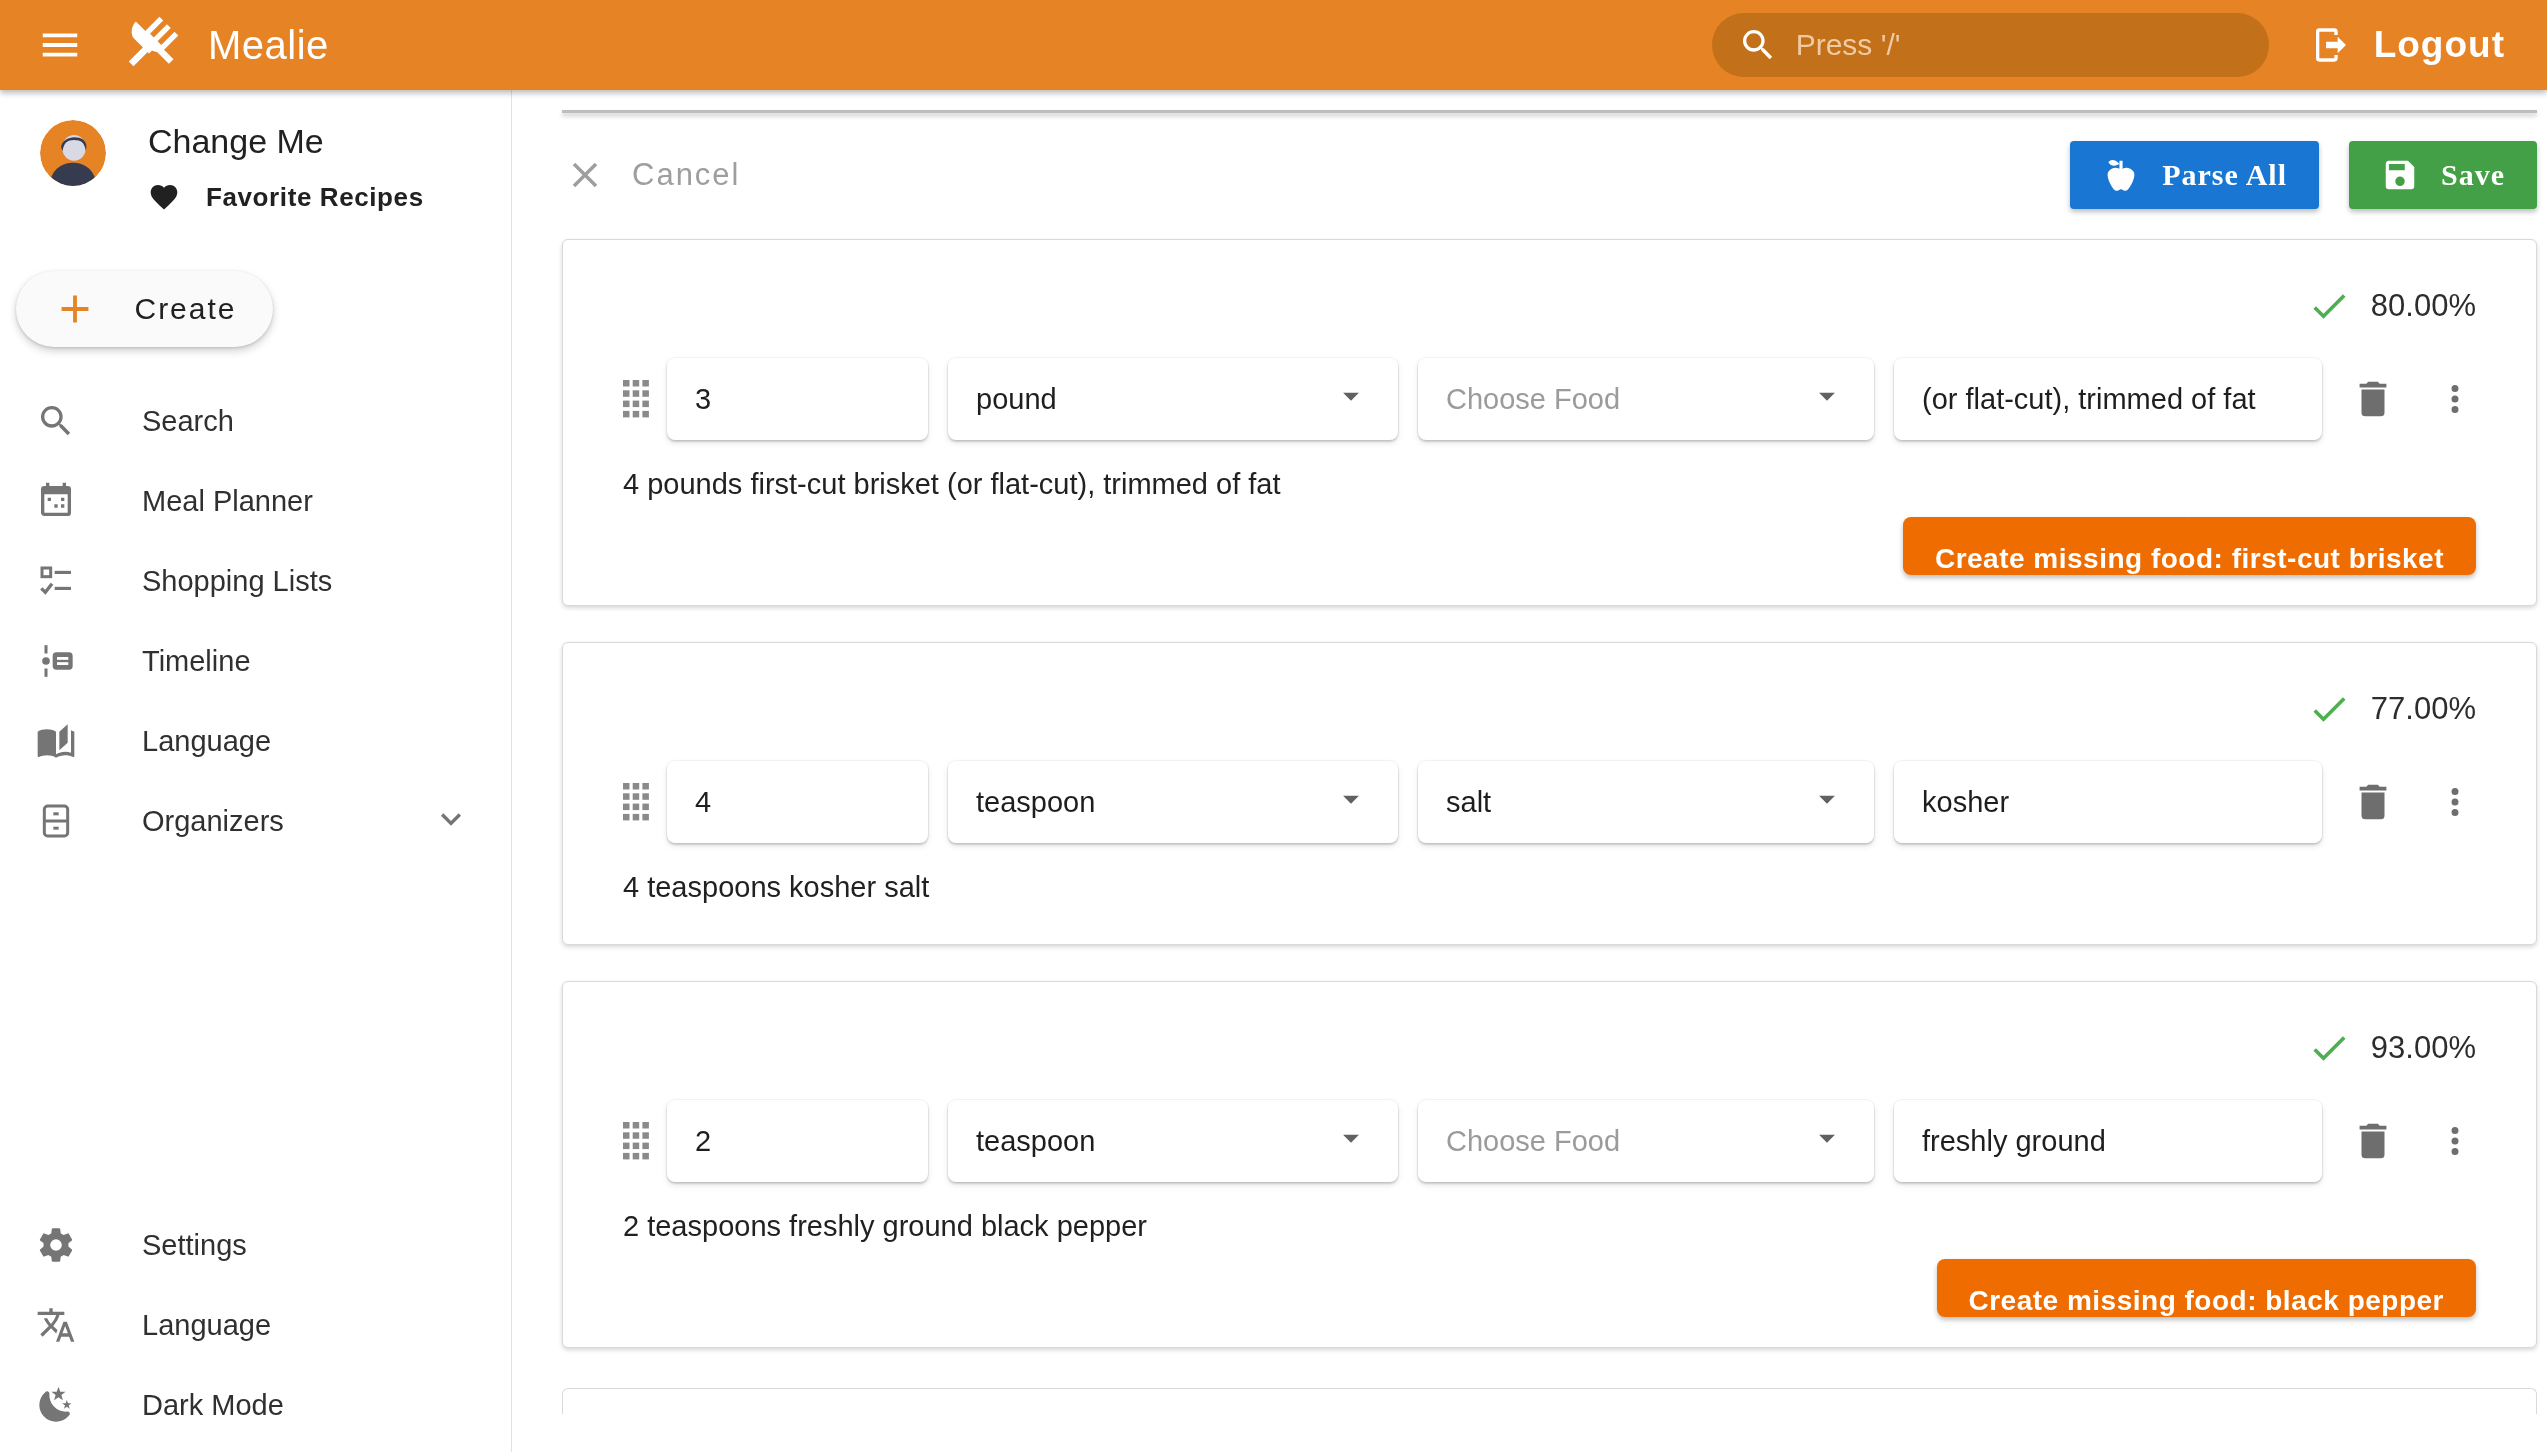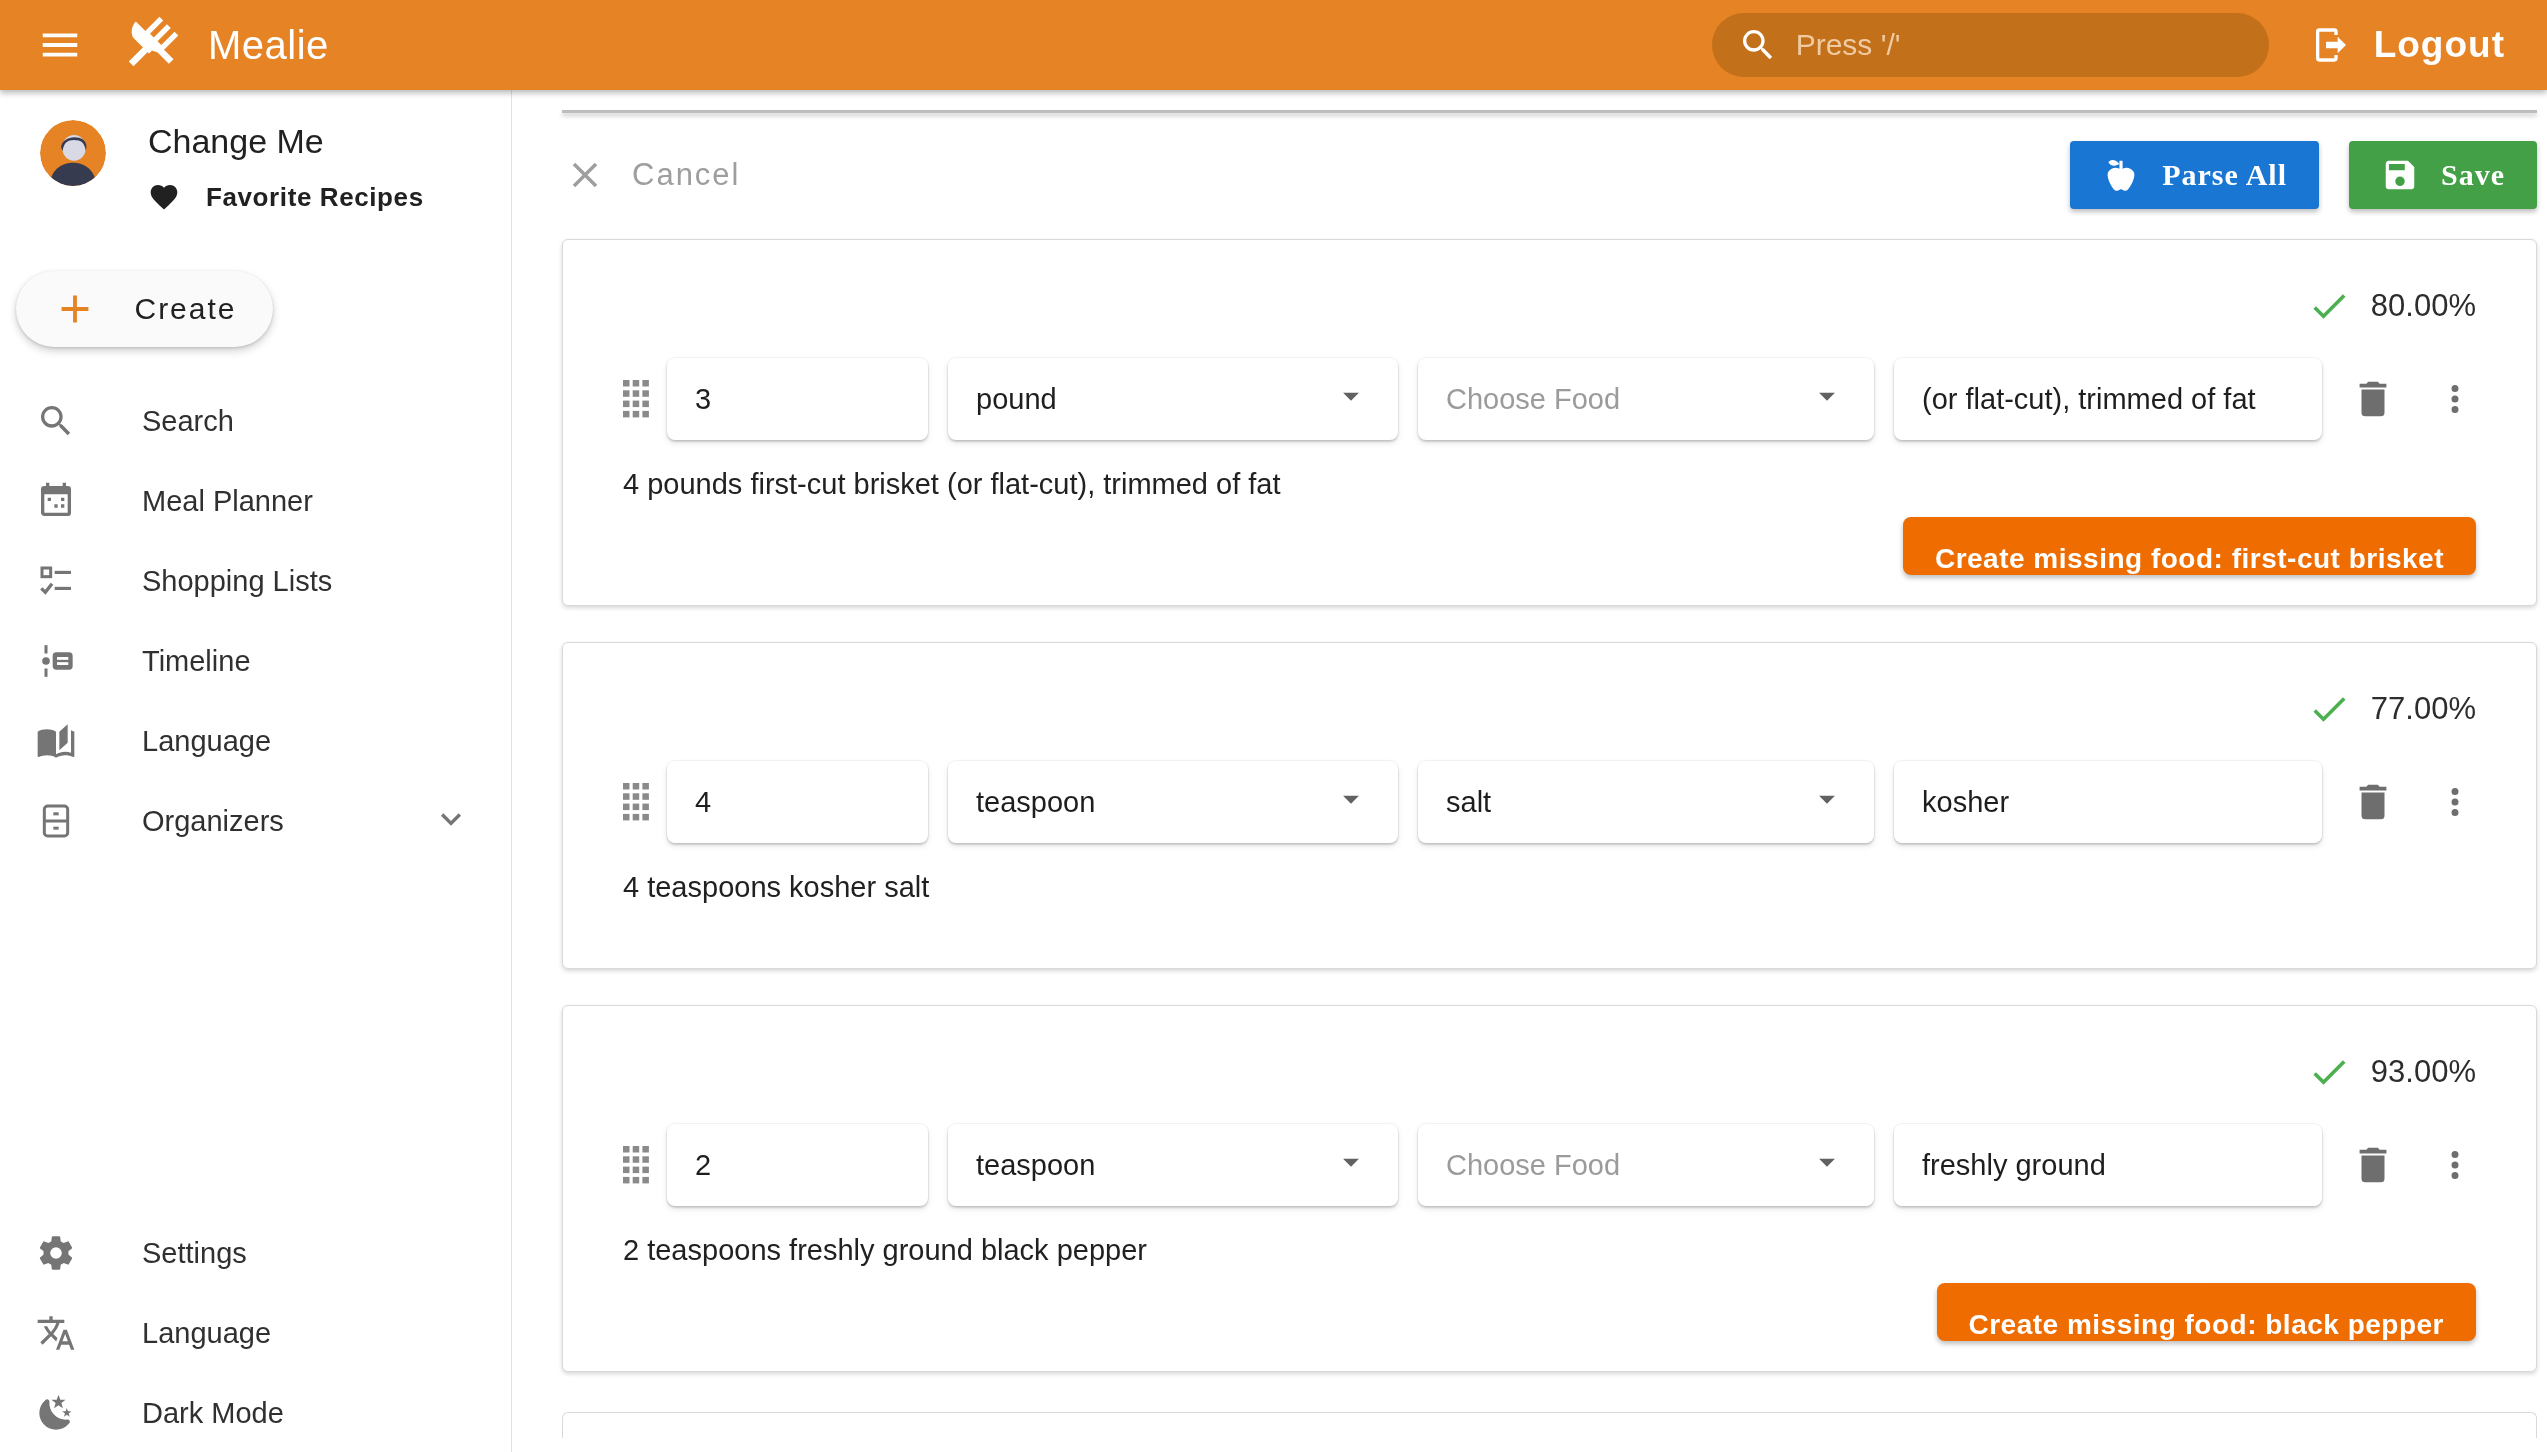--- a/index.html
+++ b/index.html
@@ -49,21 +49,21 @@
   .create-btn svg { width:46px; height:46px; fill:#E58325; }
   .create-label { font-size:30px; color:#212121; letter-spacing:2px; font-family:inherit; }
 
   .nav-list { margin-top:34px; }
   .nav-item { height:80px; display:flex; align-items:center; padding:0 40px 0 36px; cursor:pointer; }
   .nav-item .nav-icon { width:40px; height:40px; flex:0 0 40px; }
   .nav-item .nav-icon svg { width:40px; height:40px; fill:#757575; }
   .nav-label { margin-left:66px; font-size:29px; color:#303030; }
   .nav-chevron { margin-left:auto; }
   .nav-chevron svg { width:40px; height:40px; fill:#757575; }
-  .nav-footer { margin-top:auto; }
+  .nav-footer { margin-top:auto; padding-bottom:8px; }
 
   
   .content { flex:1; padding-left:50px; position:relative; background:#fff; }
   .prev-card-edge { width:1975px; height:3px; margin-top:20px; background:#bdbdbd;
     box-shadow:0 3px 4px rgba(0,0,0,.22); }
   .toolbar { width:1975px; height:72px; margin-top:26px; display:flex;
     align-items:center; justify-content:space-between; }
   .cancel-btn { display:flex; align-items:center; gap:26px; color:#9e9e9e;
     font-size:31px; font-weight:500; letter-spacing:2px; cursor:pointer; padding:8px 20px 8px 2px; }
   .cancel-btn svg { width:42px; height:42px; fill:#9e9e9e; }
@@ -72,21 +72,21 @@
     gap:22px; padding:0 32px; color:#fff; font-size:30px; font-weight:bold; letter-spacing:1px;
     cursor:pointer; font-family:Liberation Serif, serif; box-shadow:0 3px 5px rgba(0,0,0,.25); }
   .btn svg { width:38px; height:38px; fill:#fff; }
   .btn-parse { background:#1976D2; }
   .btn-save { background:#43A047; }
 
   
   .card { width:1975px; background:#fff; border:1px solid #d9d9d9; border-radius:6px;
     box-shadow:0 2px 4px rgba(0,0,0,.16); padding:34px 60px 30px; margin-top:28px; }
   .card + .card { margin-top:36px; }
-  .card.no-missing { padding-bottom:64px; }
+  .card.no-missing { padding-bottom:40px; }
   .conf-row { display:flex; justify-content:flex-end; align-items:center; gap:20px;
     height:44px; margin-top:10px; }
   .conf-row svg { width:44px; height:44px; fill:#4CAF50; }
   .conf-value { font-size:31px; color:#2d2d2d; }
   .fields-row { display:flex; align-items:center; gap:20px; margin-top:30px; }
   .drag-handle { width:26px; height:38px; flex:0 0 26px; cursor:grab; margin-right:-2px; }
   .fld { height:82px; background:#fff; border-radius:8px; display:flex; align-items:center;
     padding:0 28px; font-size:29px; color:#1e1e1e; font-family:inherit;
     box-shadow:0 2px 2px rgba(0,0,0,.14), 0 3px 6px rgba(0,0,0,.10), 0 0 0 1px rgba(0,0,0,.04); }
   input.fld { border:none; outline:none; width:100%; }

